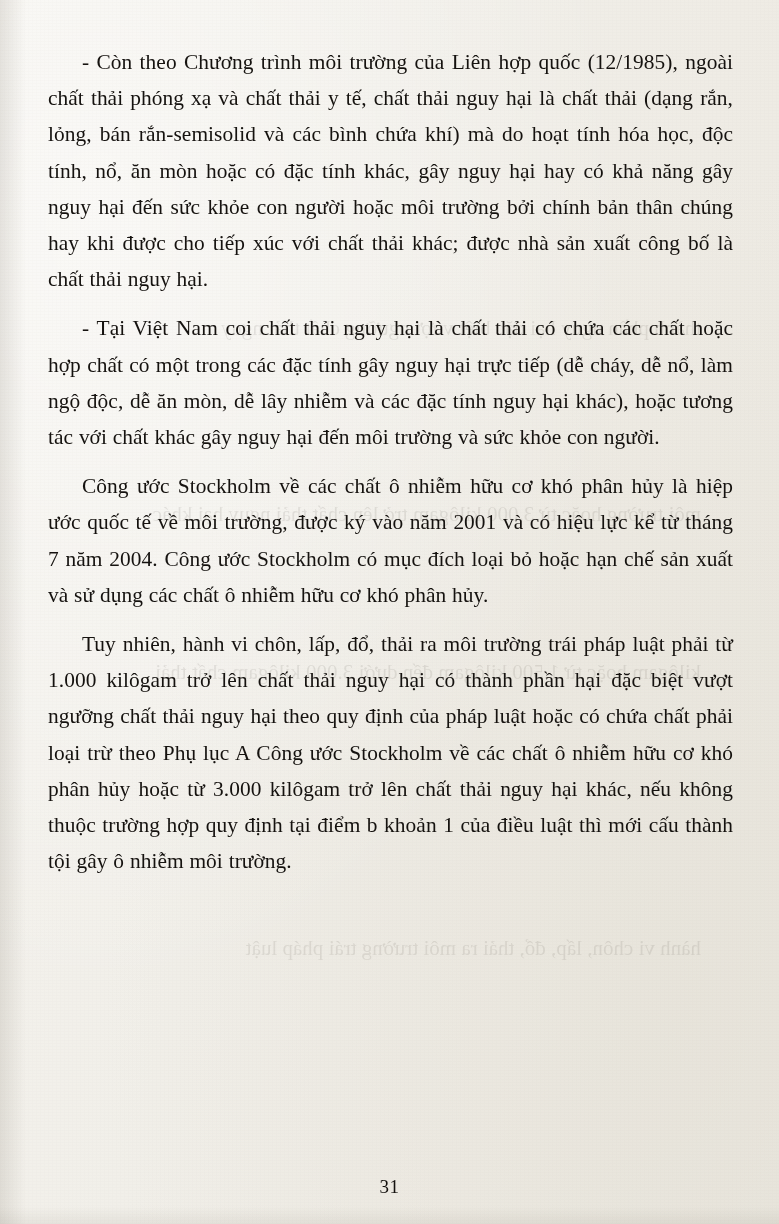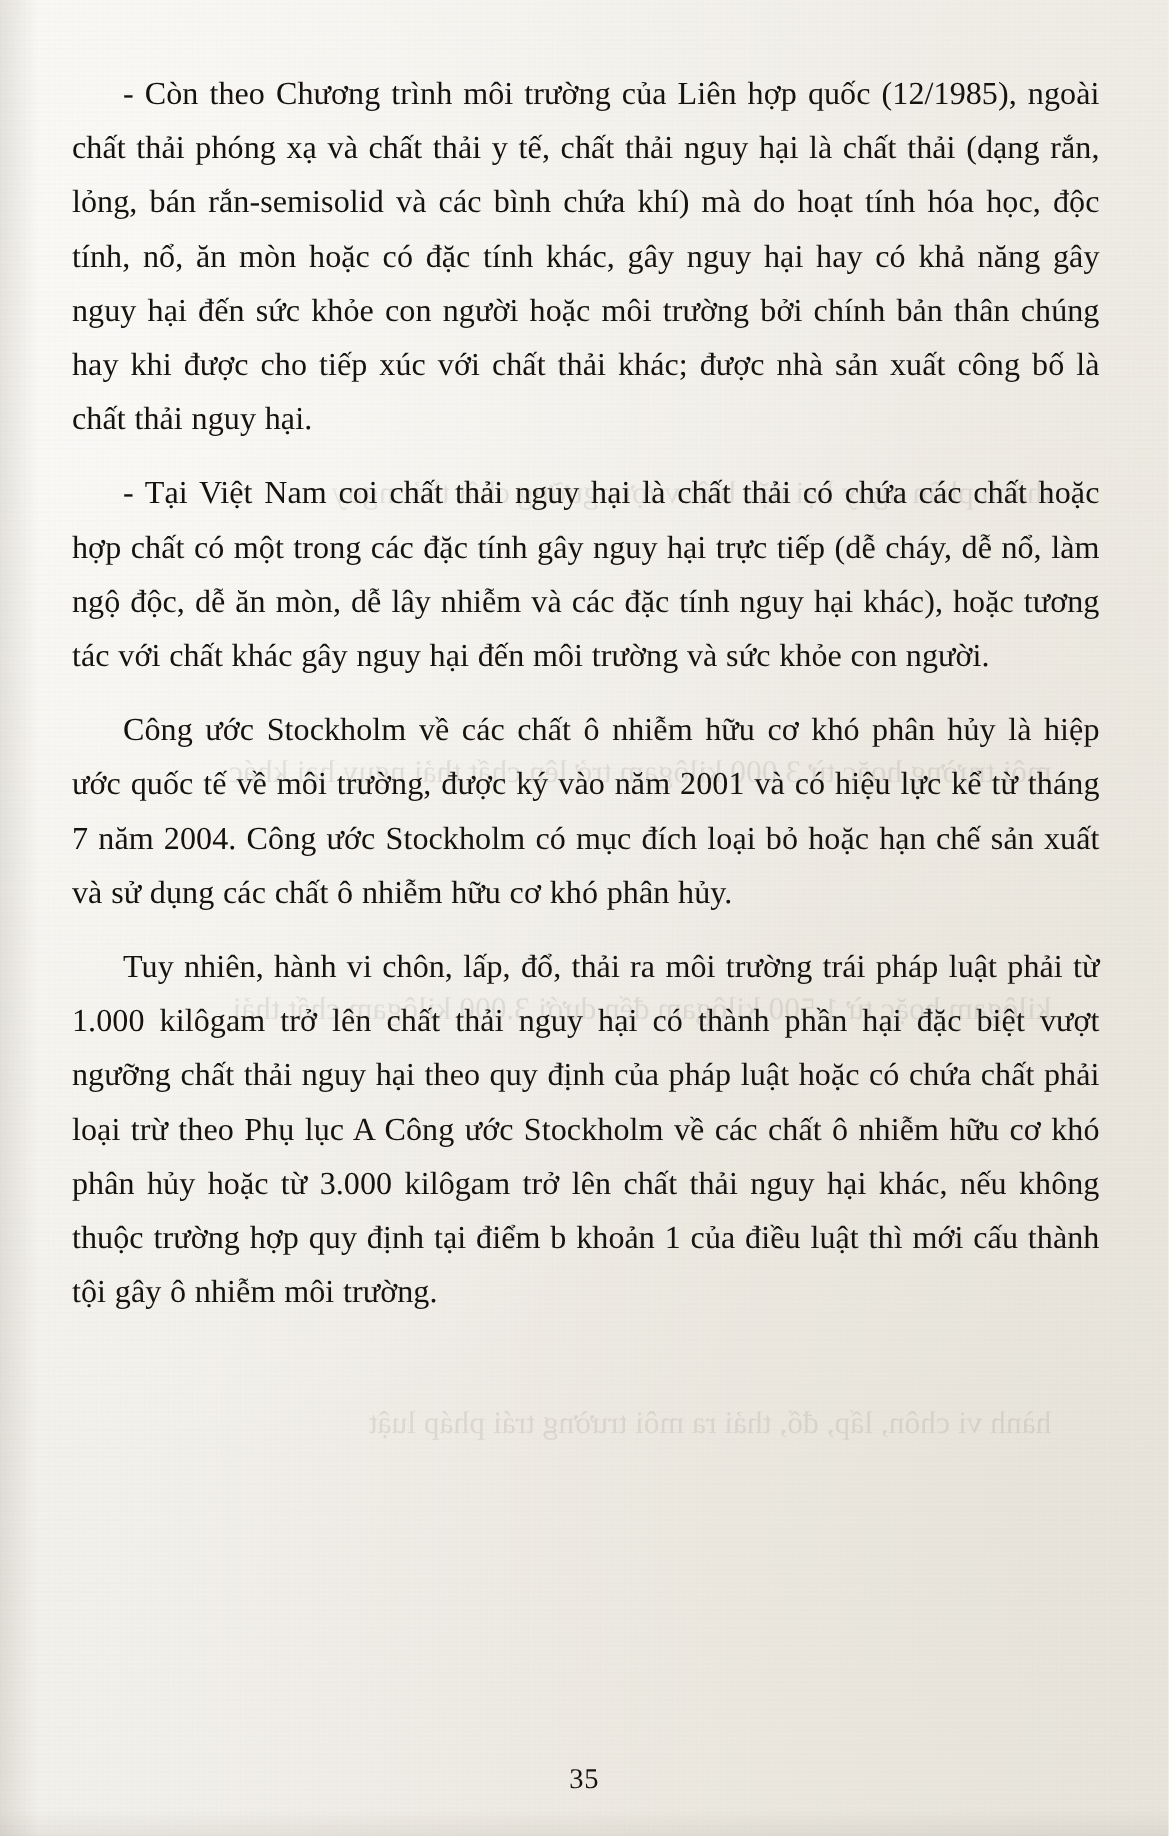--- a/index.html
+++ b/index.html
@@ -123,16 +123,16 @@
 
 <div class="grain"></div>
 
 <div class="content">
   <p class="body-par tight">- Còn theo Chương trình môi trường của Liên hợp quốc (12/1985), ngoài chất thải phóng xạ và chất thải y tế, chất thải nguy hại là chất thải (dạng rắn, lỏng, bán rắn-semisolid và các bình chứa khí) mà do hoạt tính hóa học, độc tính, nổ, ăn mòn hoặc có đặc tính khác, gây nguy hại hay có khả năng gây nguy hại đến sức khỏe con người hoặc môi trường bởi chính bản thân chúng hay khi được cho tiếp xúc với chất thải khác; được nhà sản xuất công bố là chất thải nguy hại.</p>
   <p class="body-par gap">- Tại Việt Nam coi chất thải nguy hại là chất thải có chứa các chất hoặc hợp chất có một trong các đặc tính gây nguy hại trực tiếp (dễ cháy, dễ nổ, làm ngộ độc, dễ ăn mòn, dễ lây nhiễm và các đặc tính nguy hại khác), hoặc tương tác với chất khác gây nguy hại đến môi trường và sức khỏe con người.</p>
   <p class="body-par gap">Công ước Stockholm về các chất ô nhiễm hữu cơ khó phân hủy là hiệp ước quốc tế về môi trường, được ký vào năm 2001 và có hiệu lực kể từ tháng 7 năm 2004. Công ước Stockholm có mục đích loại bỏ hoặc hạn chế sản xuất và sử dụng các chất ô nhiễm hữu cơ khó phân hủy.</p>
   <p class="body-par gap">Tuy nhiên, hành vi chôn, lấp, đổ, thải ra môi trường trái pháp luật phải từ 1.000 kilôgam trở lên chất thải nguy hại có thành phần hại đặc biệt vượt ngưỡng chất thải nguy hại theo quy định của pháp luật hoặc có chứa chất phải loại trừ theo Phụ lục A Công ước Stockholm về các chất ô nhiễm hữu cơ khó phân hủy hoặc từ 3.000 kilôgam trở lên chất thải nguy hại khác, nếu không thuộc trường hợp quy định tại điểm b khoản 1 của điều luật thì mới cấu thành tội gây ô nhiễm môi trường.</p>
 </div>
 
-<div class="folio">35</div>
+<div class="folio">31</div>
 
 <div class="edge-shadow-left"></div>
 <div class="edge-shadow-bottom"></div>
 
 </body></html>

